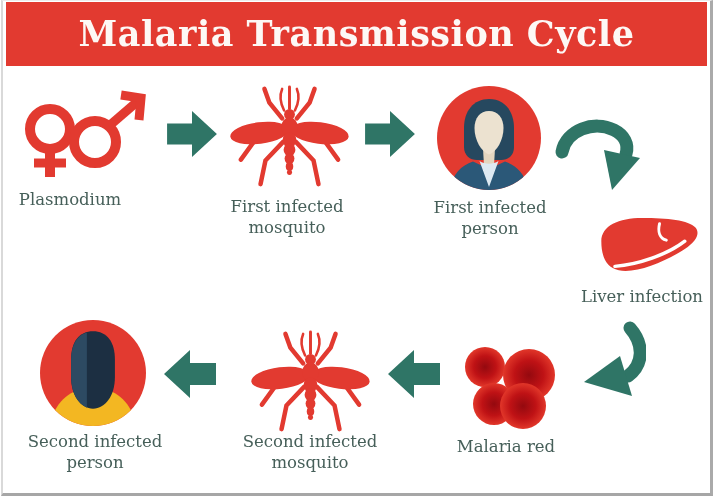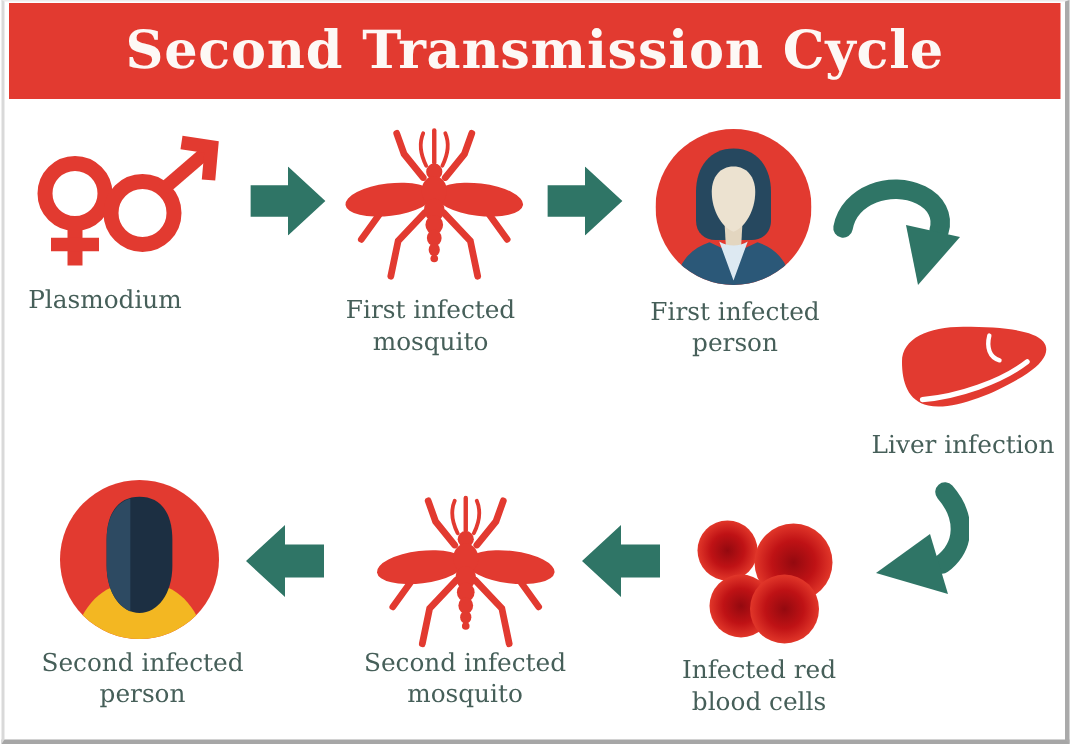--- a/index.html
+++ b/index.html
@@ -52,21 +52,21 @@
         <stop offset="45%" stop-color="#bf1215"></stop>
         <stop offset="78%" stop-color="#df3428"></stop>
         <stop offset="100%" stop-color="#e8463b"></stop>
       </radialGradient>
     </defs>
   </svg>
 
   <div class="card"></div>
 
   <div class="banner">
-    <h1>Second Transmission Cycle</h1>
+    <h1>Malaria Transmission Cycle</h1>
   </div>
 
   <svg class="abs" style="left:22px;top:84px" width="132" height="96" viewBox="0 0 132 96">
     <g stroke="#e23a30" fill="none">
       <circle cx="28" cy="45" r="20" stroke-width="10"></circle>
       <line x1="28" y1="65" x2="28" y2="93" stroke-width="10"></line>
       <line x1="12" y1="79" x2="44" y2="79" stroke-width="9"></line>
       <circle cx="73" cy="58" r="21" stroke-width="10"></circle>
       <line x1="87" y1="42" x2="116" y2="17" stroke-width="9"></line>
       <polyline points="99,11 119,14 117,36" stroke-width="9"></polyline>
@@ -131,22 +131,21 @@
     <polygon points="64,36 76,76 28,62" fill="#2f7566"></polygon>
   </svg>
 
   <svg class="abs" style="left:456px;top:342px" width="110" height="90" viewBox="0 0 110 90">
     <circle cx="29" cy="25" r="20" fill="url(#rbc)"></circle>
     <circle cx="73" cy="33" r="26" fill="url(#rbc)"></circle>
     <circle cx="38" cy="62" r="21" fill="url(#rbc)"></circle>
     <circle cx="67" cy="64" r="23" fill="url(#rbc)"></circle>
   </svg>
   <div class="label" style="left:426px;top:436px;width:160px">
-    <span>Infected red</span>
-    <span>blood cells</span>
+    <span>Malaria red</span>
   </div>
 
   <svg class="abs" style="left:388px;top:350px" width="52" height="48" viewBox="0 0 52 48">
     <polygon points="52,13 26,13 26,0 0,24 26,48 26,35 52,35" fill="#2f7566"></polygon>
   </svg>
 
   <svg class="abs" style="left:248px;top:328px" width="125" height="108" viewBox="0 0 125 110">
     <use href="#mosquito-sym"></use>
   </svg>
   <div class="label" style="left:230px;top:431px;width:160px">

